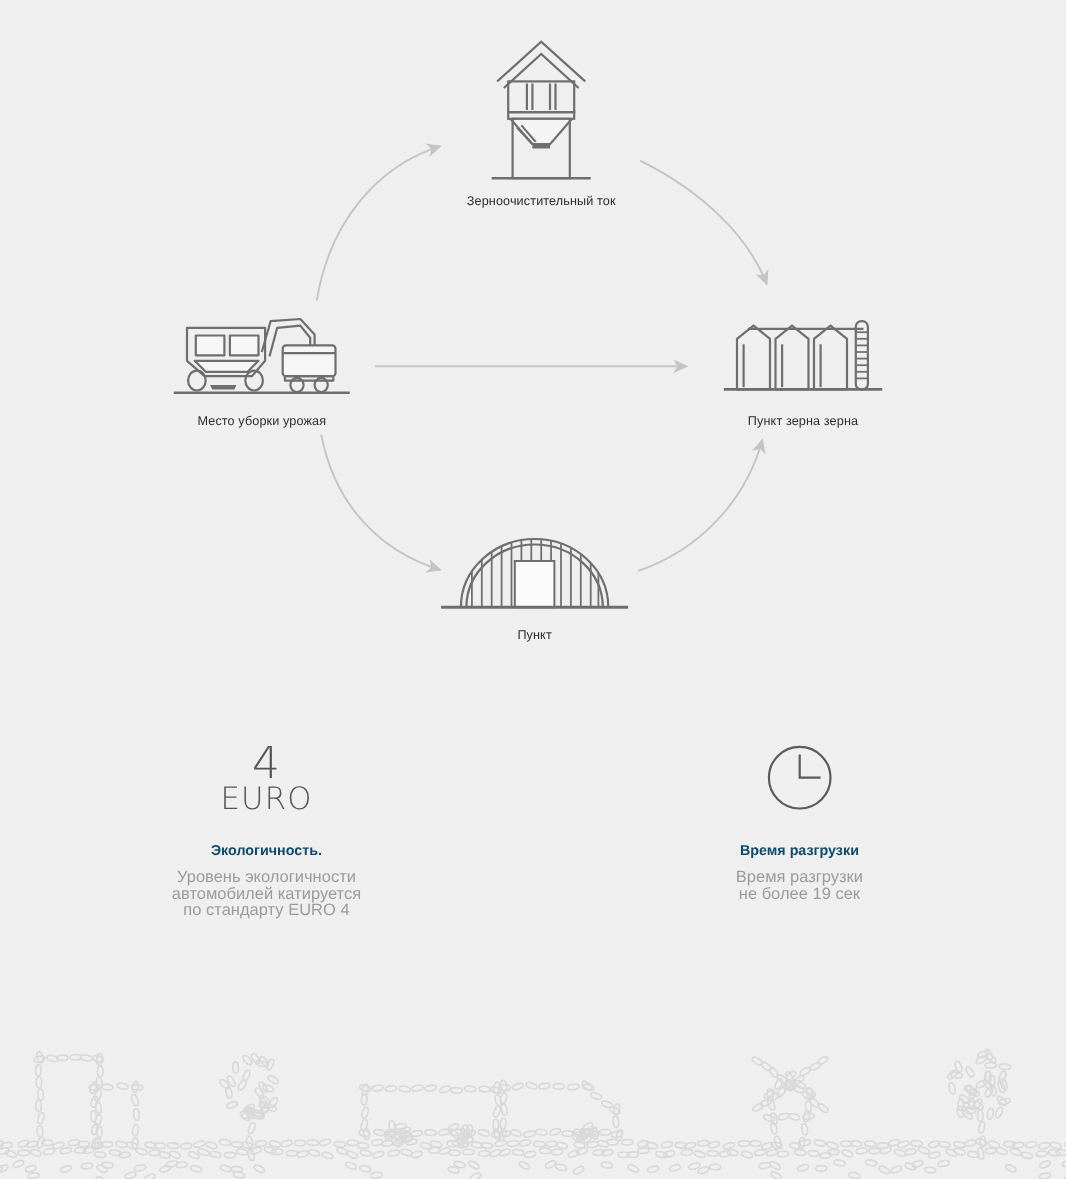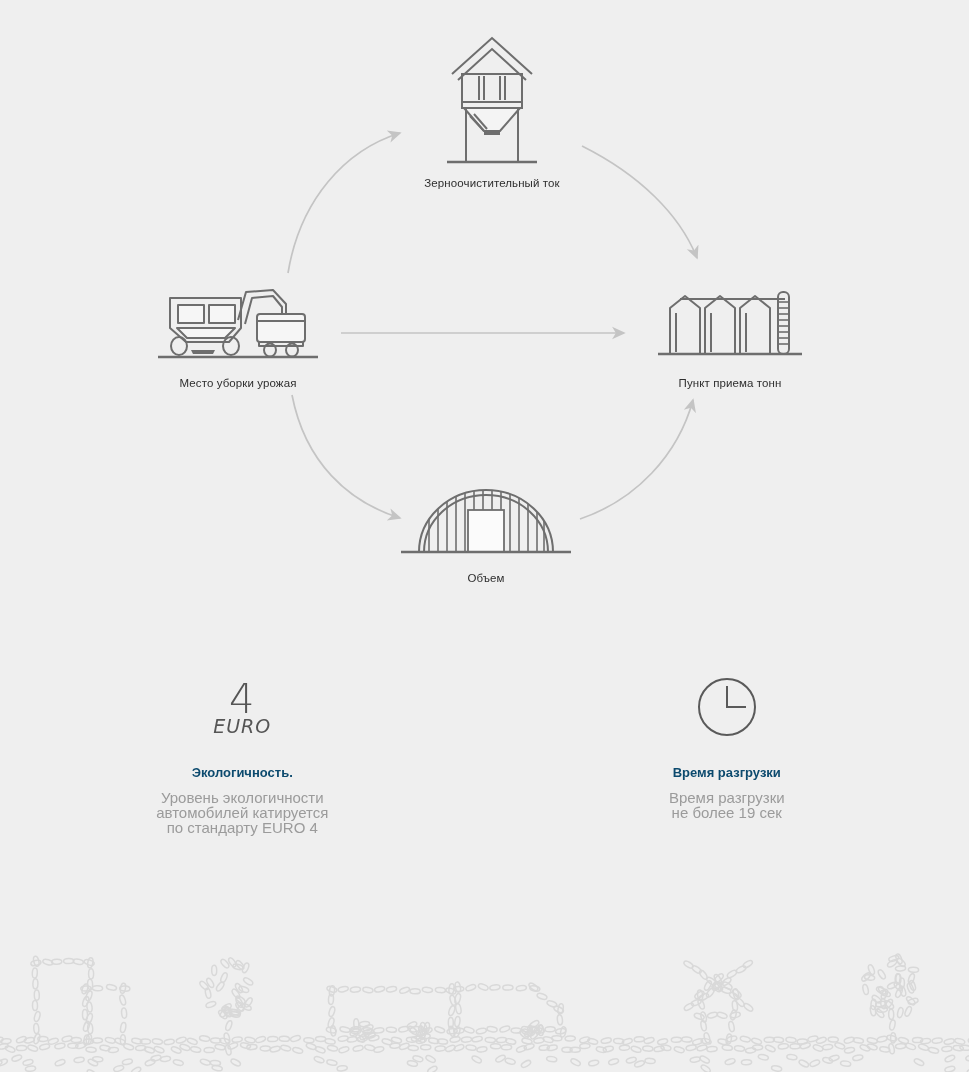--- a/index.html
+++ b/index.html
@@ -96,26 +96,25 @@
     line-height: 1;
     color: #555;
   }
   .euro-number {
     font-size: 40px;
     font-weight: 300;
     letter-spacing: 1px;
     font-family: "DejaVu Sans", sans-serif;
   }
   .euro-word {
-    font-size: 19px;
+    font-size: 28px;
     font-weight: 300;
     letter-spacing: 1px;
     margin-top: -2px;
     font-family: "DejaVu Sans", sans-serif;
-    font-style: italic;
   }
 
   .feature-title {
     margin-top: 19px;
     font-size: 13px;
     font-weight: 700;
     color: #0c4a6e;
     line-height: 16px;
   }
 
@@ -232,21 +231,21 @@
           <line x1="128" y1="34" x2="139" y2="34" stroke-width="1.6"></line>
           <line x1="128" y1="40" x2="139" y2="40" stroke-width="1.6"></line>
           <line x1="128" y1="46" x2="139" y2="46" stroke-width="1.6"></line>
           <line x1="128" y1="52" x2="139" y2="52" stroke-width="1.6"></line>
           <line x1="128" y1="58" x2="139" y2="58" stroke-width="1.6"></line>
           <line x1="128" y1="64" x2="139" y2="64" stroke-width="1.6"></line>
 
           <line x1="8" y1="74" x2="152" y2="74" stroke-width="2.4"></line>
         </g>
       </svg>
-      <span class="node-label">Пункт приема тонн</span>
+      <span class="node-label">Пункт зерна зерна</span>
     </div>
 
     <div class="node" id="node-storage">
       <svg class="node-icon" width="180" height="85" viewBox="0 0 180 85">
         <defs>
           <clipPath id="archclip">
             <path d="M23,72 A67,62 0 0 1 157,72 Z"></path>
           </clipPath>
         </defs>
         <g fill="none" stroke="#6e6e6e" stroke-width="1.6">
@@ -265,21 +264,21 @@
             <line x1="132" y1="0" x2="132" y2="80"></line>
             <line x1="141" y1="0" x2="141" y2="80"></line>
             <line x1="148" y1="0" x2="148" y2="80"></line>
           </g>
           <path d="M23,72 A67,62 0 0 1 157,72" stroke-width="2"></path>
           <path d="M28,72 A62,57 0 0 1 152,72" stroke-width="2"></path>
           <rect x="72" y="30" width="36" height="42" fill="#fbfbfb" stroke="#6e6e6e" stroke-width="1.8"></rect>
           <line x1="5" y1="72" x2="175" y2="72" stroke-width="2.6"></line>
         </g>
       </svg>
-      <span class="node-label">Объем</span>
+      <span class="node-label">Пункт</span>
     </div>
   </div>
 
   <div id="features">
 
     <div class="feature">
       <div class="feature-icon">
         <div class="euro-icon">
           <span class="euro-number">4</span>
           <span class="euro-word">EURO</span>

